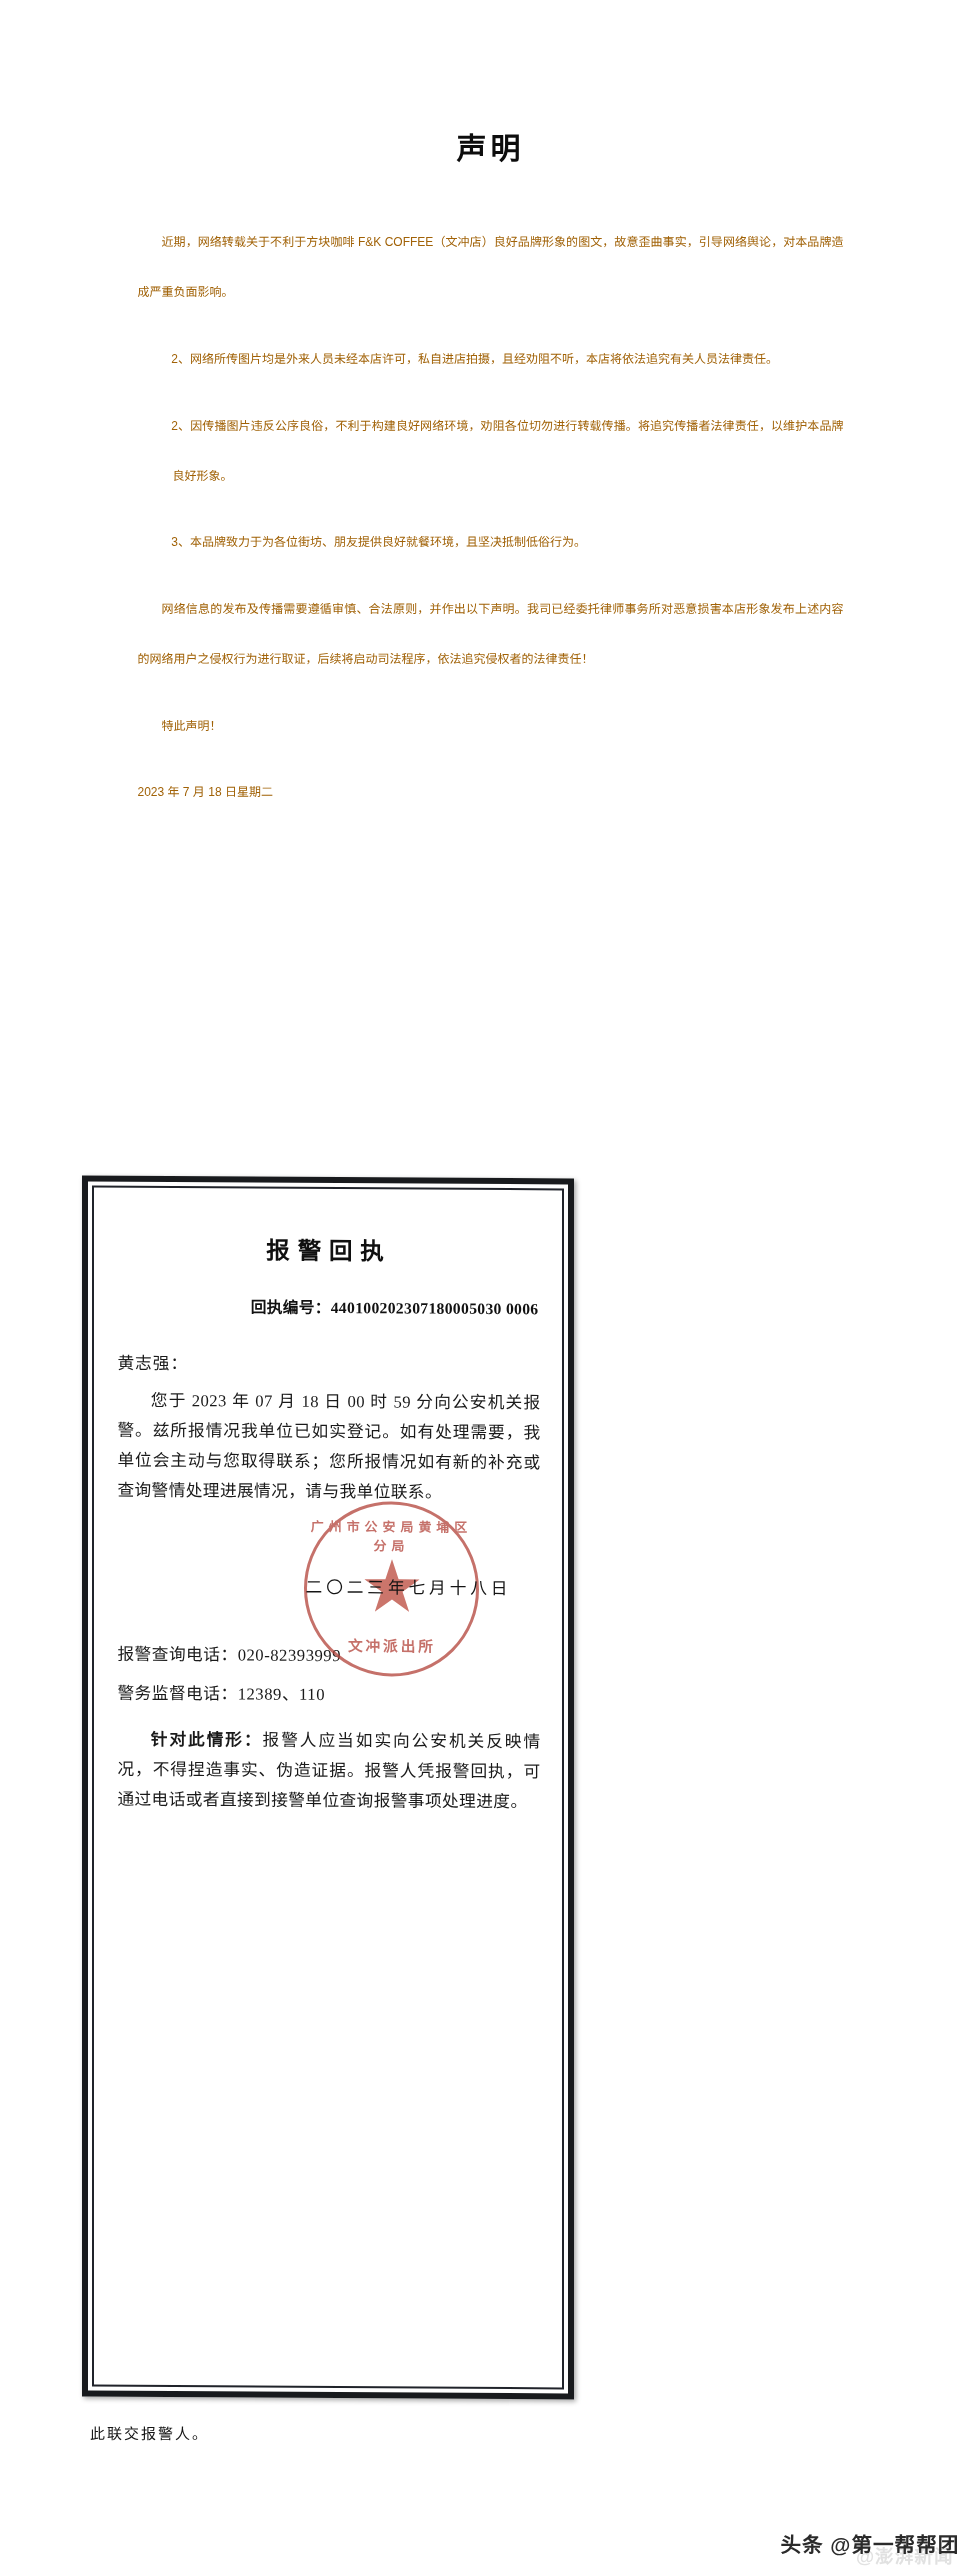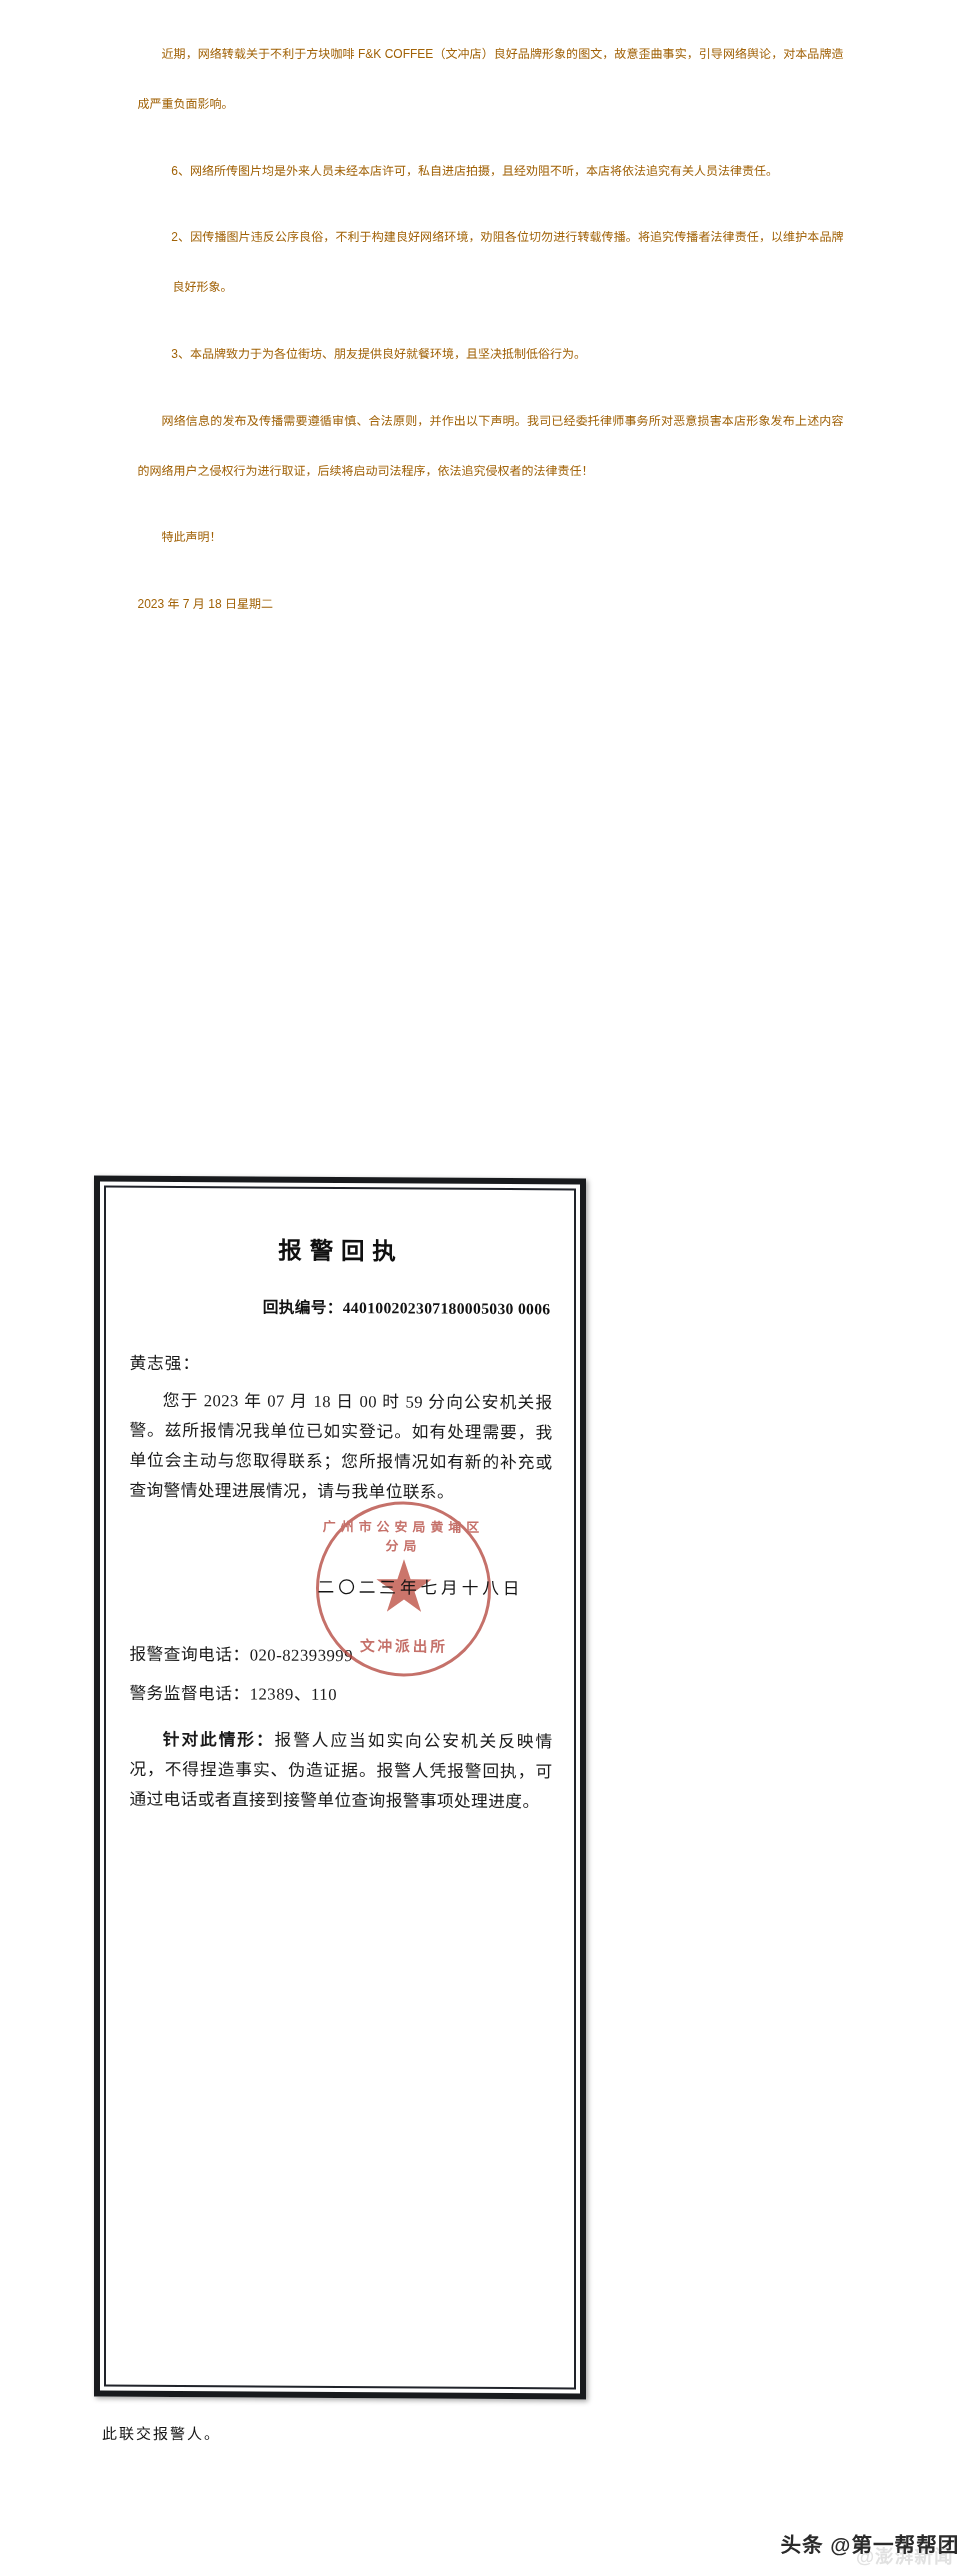--- a/index.html
+++ b/index.html
@@ -53,21 +53,21 @@
     margin: 0 0 16.7px 0;
     padding-left: 35px;
     text-indent: -0.1em;
   }
   .sig-line { margin: 25.5px 0 0 0; text-indent: 2em; }
   .date-line { margin: 23.5px 0 0 0; text-indent: 0; padding-left: 0; }
 
   
   .receipt-wrap {
     position: absolute;
-    left: 16px;
+    left: 4px;
     top: 1128px;
     width: 878px;
     height: 1392px;
   }
   .receipt-frame-outer {
     position: absolute;
     left: 78px;
     top: 49px;
     width: 492px;
     height: 1221px;
@@ -212,27 +212,28 @@
     color: rgba(120,120,120,.22);
     letter-spacing: 1px;
     white-space: nowrap;
   }
 </style>
 </head>
 <body>
 
 <section class="statement-page">
 
+  <h1 class="statement-title">声明</h1>
 
   <div class="statement-body">
 
     <p class="p-indent">近期，网络转载关于不利于方块咖啡 F&amp;K COFFEE（文冲店）良好品牌形象的图文，故意歪曲事实，引导网络舆论，对本品牌造成严重负面影响。</p>
 
 
-    <p class="numbered">6、网络所传图片均是外来人员未经本店许可，私自进店拍摄，且经劝阻不听，本店将依法追究有关人员法律责任。</p>
+    <p class="numbered">2、网络所传图片均是外来人员未经本店许可，私自进店拍摄，且经劝阻不听，本店将依法追究有关人员法律责任。</p>
 
     <p class="numbered">2、因传播图片违反公序良俗，不利于构建良好网络环境，劝阻各位切勿进行转载传播。将追究传播者法律责任，以维护本品牌良好形象。</p>
 
     <p class="numbered">3、本品牌致力于为各位街坊、朋友提供良好就餐环境，且坚决抵制低俗行为。</p>
 
     <p class="p-indent">网络信息的发布及传播需要遵循审慎、合法原则，并作出以下声明。我司已经委托律师事务所对恶意损害本店形象发布上述内容的网络用户之侵权行为进行取证，后续将启动司法程序，依法追究侵权者的法律责任！</p>
 
     <p class="sig-line">特此声明！</p>
 
     <p class="date-line">2023 年 7 月 18 日星期二</p>

